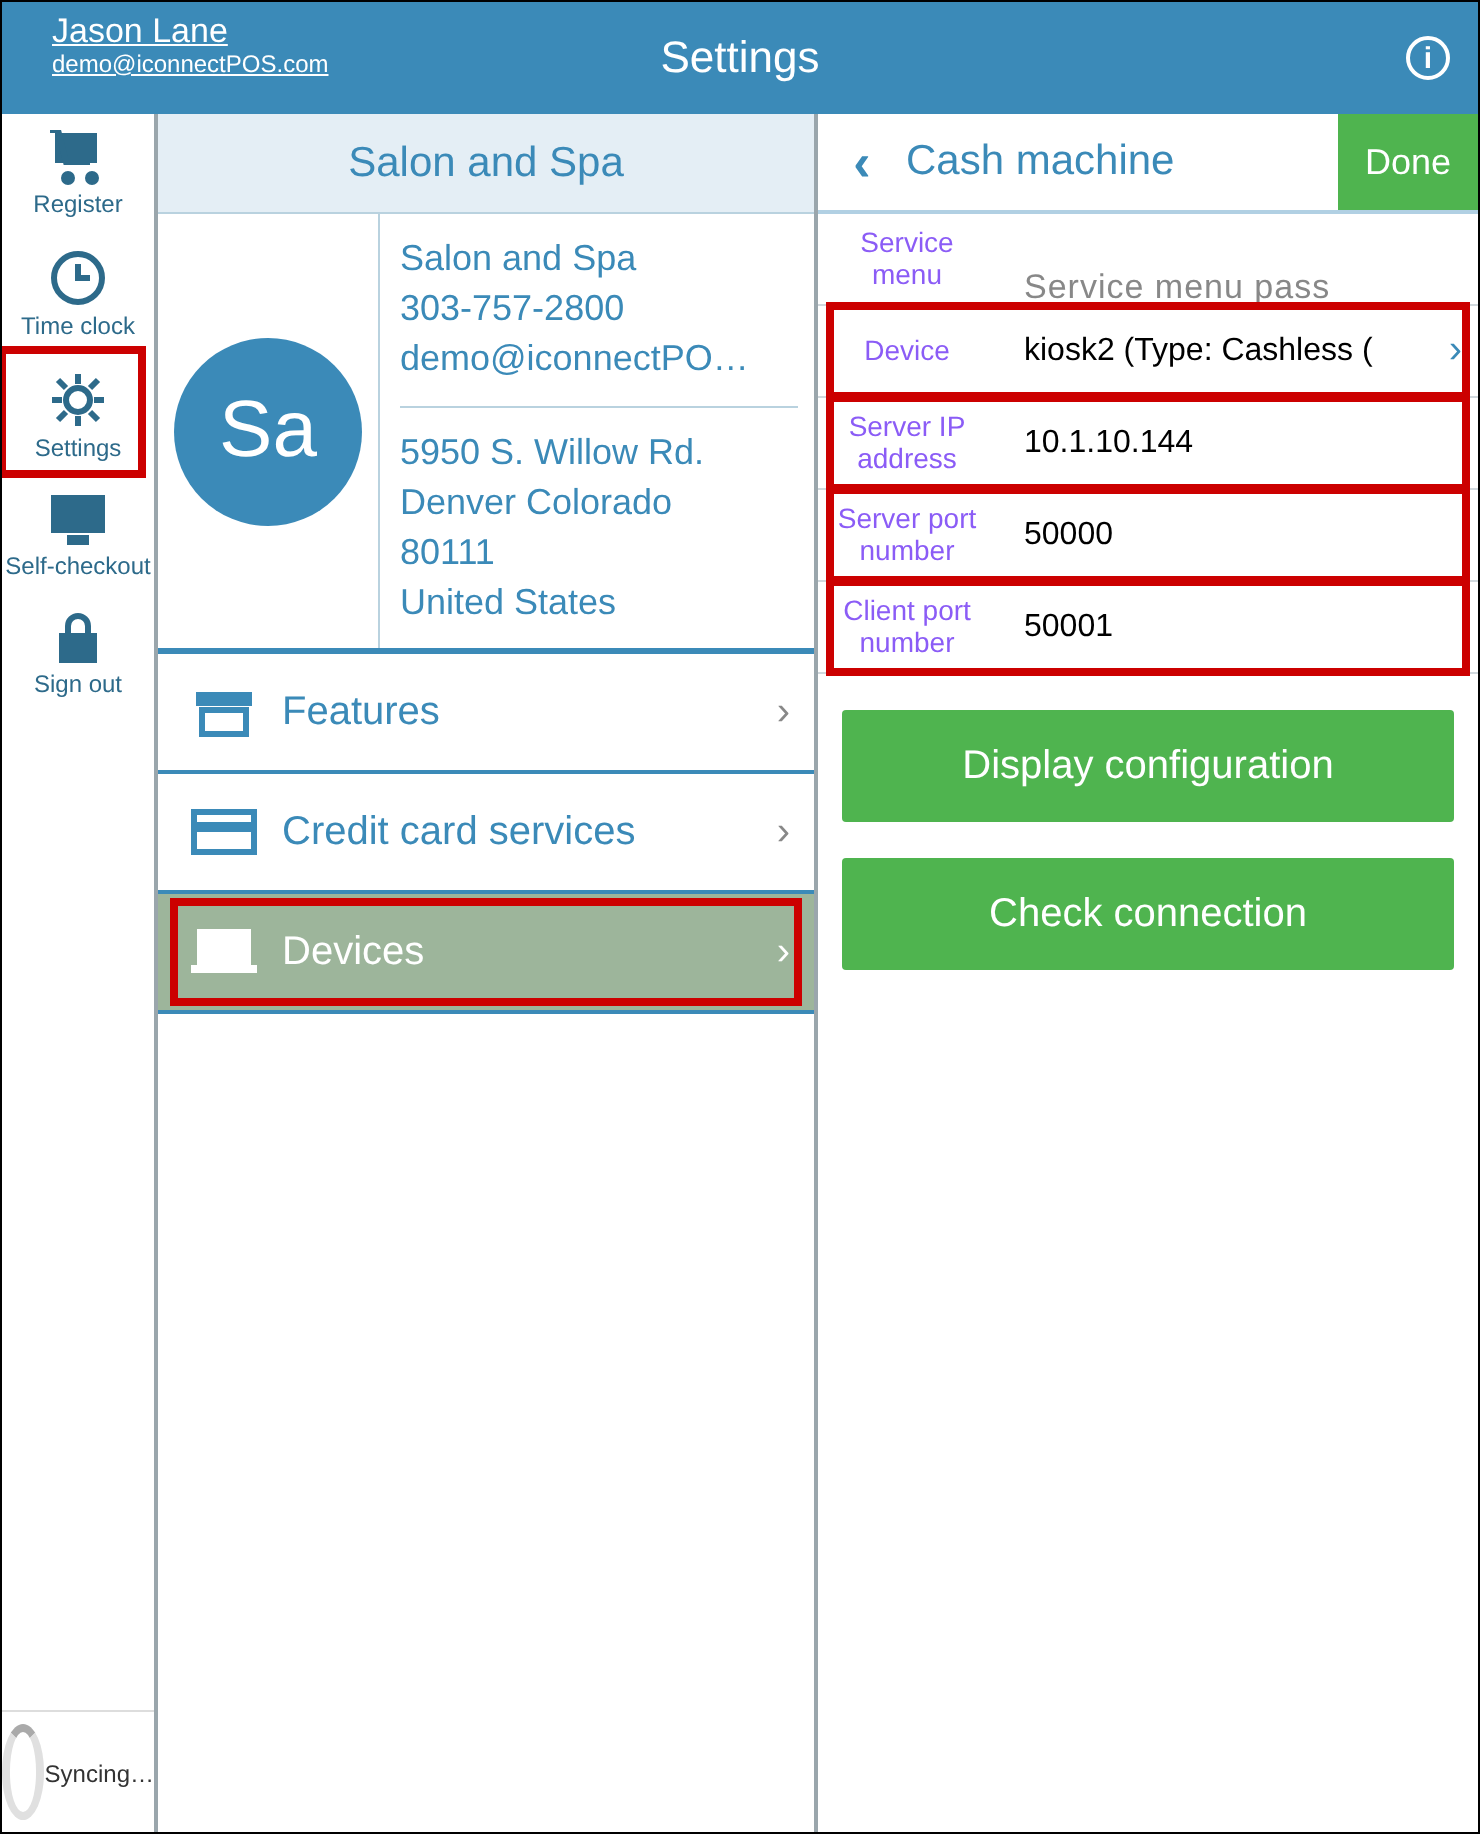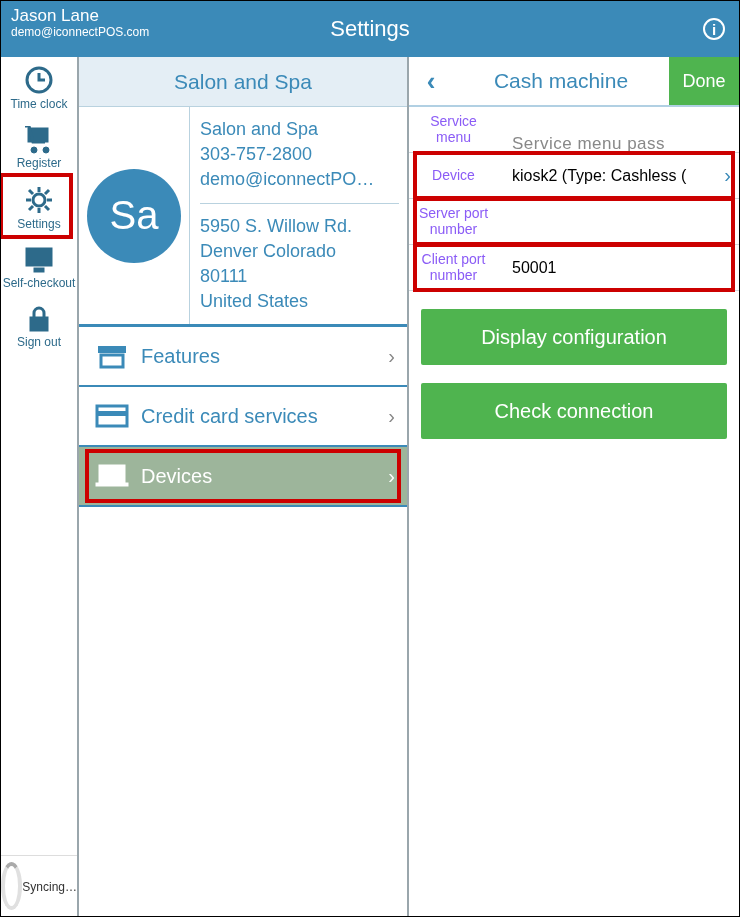--- a/index.html
+++ b/index.html
@@ -1,19 +1,19 @@
 <!DOCTYPE html>
 <html><head>
 <meta charset="utf-8">
 <style>
 * { box-sizing: border-box; margin: 0; padding: 0; }
 body { font-family: Arial, Helvetica, sans-serif; background: #333; display: flex; justify-content: center; align-items: flex-start; }
 .frame { width: 740px; height: 917px; background: #fff; border: 1px solid #000; position: relative; display: flex; flex-direction: column; }
 .topbar { height: 56px; background: #3b8ab8; color: #fff; display: flex; align-items: center; position: relative; }
-.topbar-left { position: absolute; left: 10px; top: 6px; line-height: 1.1; }
+.topbar-left { position: absolute; left: 25px; top: 6px; line-height: 1.1; text-decoration: underline; }
 .user-name { font-size: 17px; }
 .user-email { font-size: 12px; }
 .topbar-title { font-size: 22px; margin: 0 auto; }
 .info-icon { position: absolute; right: 14px; width: 22px; height: 22px; border: 2px solid #fff; border-radius: 50%; display: flex; align-items: center; justify-content: center; font-weight: bold; font-size: 15px; }
 
 .body { flex: 1; display: flex; overflow: hidden; }
 .leftnav { width: 78px; background: #fff; border-right: 2px solid #9aa6ac; display: flex; flex-direction: column; align-items: stretch; position: relative; }
 .nav-item { display: flex; flex-direction: column; align-items: center; justify-content: center; padding: 8px 0 6px; color: #245c7a; font-size: 12px; text-align: center; border-bottom: 1px solid #fff; }
 .nav-label { margin-top: 2px; color: #2d6a8a; }
 .nav-icon-shape { color: #2d6a8a; fill: #2d6a8a; stroke: #2d6a8a; }
@@ -39,21 +39,21 @@
 .menu-row .menu-text { flex: 1; padding-left: 8px; }
 .menu-row .chev { color: #888; font-size: 20px; }
 .menu-row.selected { background: #9db59b; color: #fff; }
 .menu-row.selected .chev { color: #fff; }
 .menu-row.selected .menu-icon svg * { stroke: #fff; fill: #fff; }
 .menu-row.highlighted::after { content: ""; position: absolute; inset: 2px 6px 2px 6px; border: 4px solid #cc0000; pointer-events: none; }
 
 .right { flex: 1; display: flex; flex-direction: column; }
 .right-header { height: 50px; display: flex; align-items: center; background: #fff; border-bottom: 2px solid rgba(59,138,184,0.4); }
 .back-chev { width: 44px; color: #3b8ab8; font-size: 26px; display: flex; align-items: center; justify-content: center; font-weight: bold; }
-.right-title { flex: 1; color: #3b8ab8; font-size: 21px; text-align: center; }
+.right-title { flex: 1; color: #3b8ab8; font-size: 21px; text-align: left; }
 .done-btn { width: 70px; height: 100%; background: #4fb44f; color: #fff; font-size: 18px; display: flex; align-items: center; justify-content: center; }
 
 .right-body { padding: 0; }
 .form-row { height: 46px; display: flex; align-items: center; border-bottom: 1px solid #d0d8dd; position: relative; }
 .form-label { width: 95px; text-align: center; color: #8b5cf6; font-size: 14px; line-height: 1.1; padding-right: 6px; }
 .form-value { flex: 1; color: #000; font-size: 16px; padding: 0 8px; white-space: nowrap; overflow: hidden; text-overflow: ellipsis; }
 .form-value.placeholder { color: #888; font-family: Liberation Sans, sans-serif; letter-spacing: 0.5px; font-size: 17px; margin-top: 28px; }
 .form-row .chev { color: #3b8ab8; font-size: 20px; margin-right: 8px; }
 .form-row.redbox::after { content: ""; position: absolute; inset: -2px 4px -2px 4px; border: 4px solid #cc0000; pointer-events: none; }
 
@@ -70,34 +70,34 @@
       <div class="user-email">demo@iconnectPOS.com</div>
     </div>
     <div class="topbar-title">Settings</div>
     <div class="info-icon">i</div>
   </div>
 
   <div class="body">
 
     <div class="leftnav">
       <div class="nav-item">
-        <svg class="nav-icon-shape" width="30" height="30" viewBox="0 0 30 30">
-            <circle cx="15" cy="15" r="12" fill="none" stroke="#2d6a8a" stroke-width="3"></circle>
-            <path d="M15 8 v7 h6" stroke="#2d6a8a" stroke-width="3" fill="none"></path>
-          </svg>
-        <div class="nav-label">Time clock</div>
-      </div>
-      <div class="nav-item">
         <svg class="nav-icon-shape" width="34" height="28" viewBox="0 0 34 28">
             <rect x="6" y="2" width="20" height="14" fill="#2d6a8a"></rect>
             <path d="M3 0 h4 l4 16 h12" stroke="#2d6a8a" stroke-width="3" fill="none"></path>
             <circle cx="12" cy="24" r="3"></circle>
             <circle cx="24" cy="24" r="3"></circle>
           </svg>
         <div class="nav-label">Register</div>
+      </div>
+      <div class="nav-item">
+        <svg class="nav-icon-shape" width="30" height="30" viewBox="0 0 30 30">
+            <circle cx="15" cy="15" r="12" fill="none" stroke="#2d6a8a" stroke-width="3"></circle>
+            <path d="M15 8 v7 h6" stroke="#2d6a8a" stroke-width="3" fill="none"></path>
+          </svg>
+        <div class="nav-label">Time clock</div>
       </div>
       <div class="nav-item highlighted">
         <svg class="nav-icon-shape" width="30" height="30" viewBox="0 0 30 30">
             <circle cx="15" cy="15" r="6" fill="none" stroke="#2d6a8a" stroke-width="3"></circle>
             <g stroke="#2d6a8a" stroke-width="3">
               <line x1="15" y1="2" x2="15" y2="7"></line>
               <line x1="15" y1="23" x2="15" y2="28"></line>
               <line x1="2" y1="15" x2="7" y2="15"></line>
               <line x1="23" y1="15" x2="28" y2="15"></line>
               <line x1="5" y1="5" x2="9" y2="9"></line>
@@ -192,21 +192,26 @@
         <div class="form-row">
           <div class="form-label">Service<br>menu</div>
           <div class="form-value placeholder">Service menu pass</div>
         </div>
         <div class="form-row redbox">
           <div class="form-label">Device</div>
           <div class="form-value">kiosk2 (Type: Cashless (</div>
           <div class="chev">›</div>
         </div>
         <div class="form-row redbox">
+          <div class="form-label">Server IP<br>address</div>
+          <div class="form-value">10.1.10.144</div>
+        </div>
+        <div class="form-row redbox">
           <div class="form-label">Server port<br>number</div>
+          <div class="form-value">50000</div>
         </div>
         <div class="form-row redbox">
           <div class="form-label">Client port<br>number</div>
           <div class="form-value">50001</div>
         </div>
         <div class="green-btn">Display configuration</div>
         <div class="green-btn">Check connection</div>
       </div>
     </div>
   </div>

